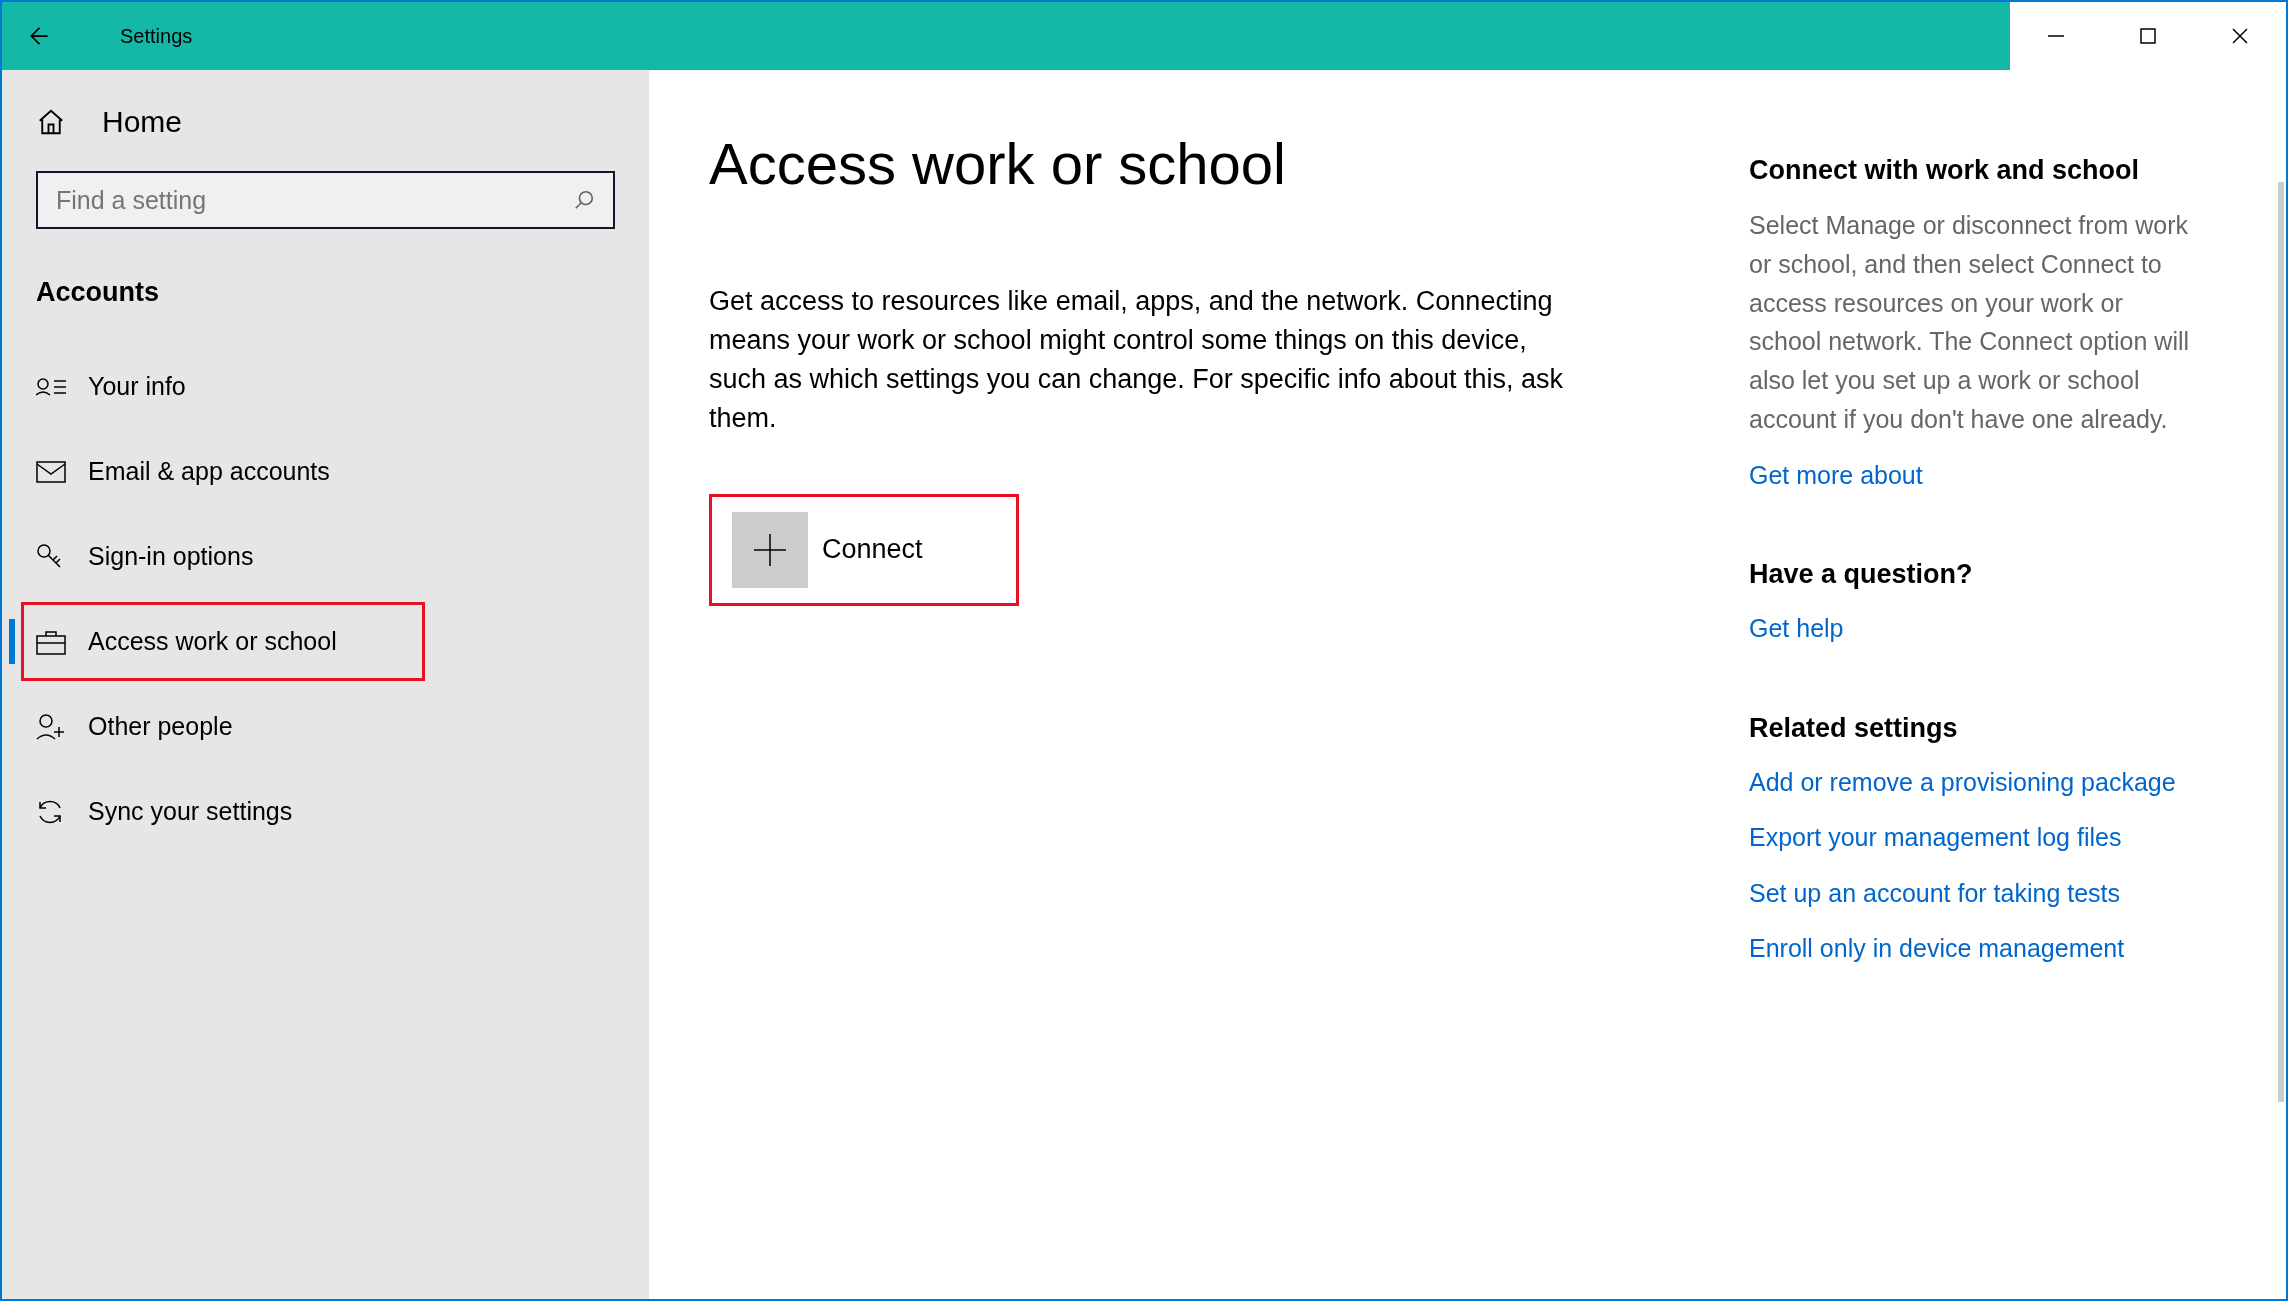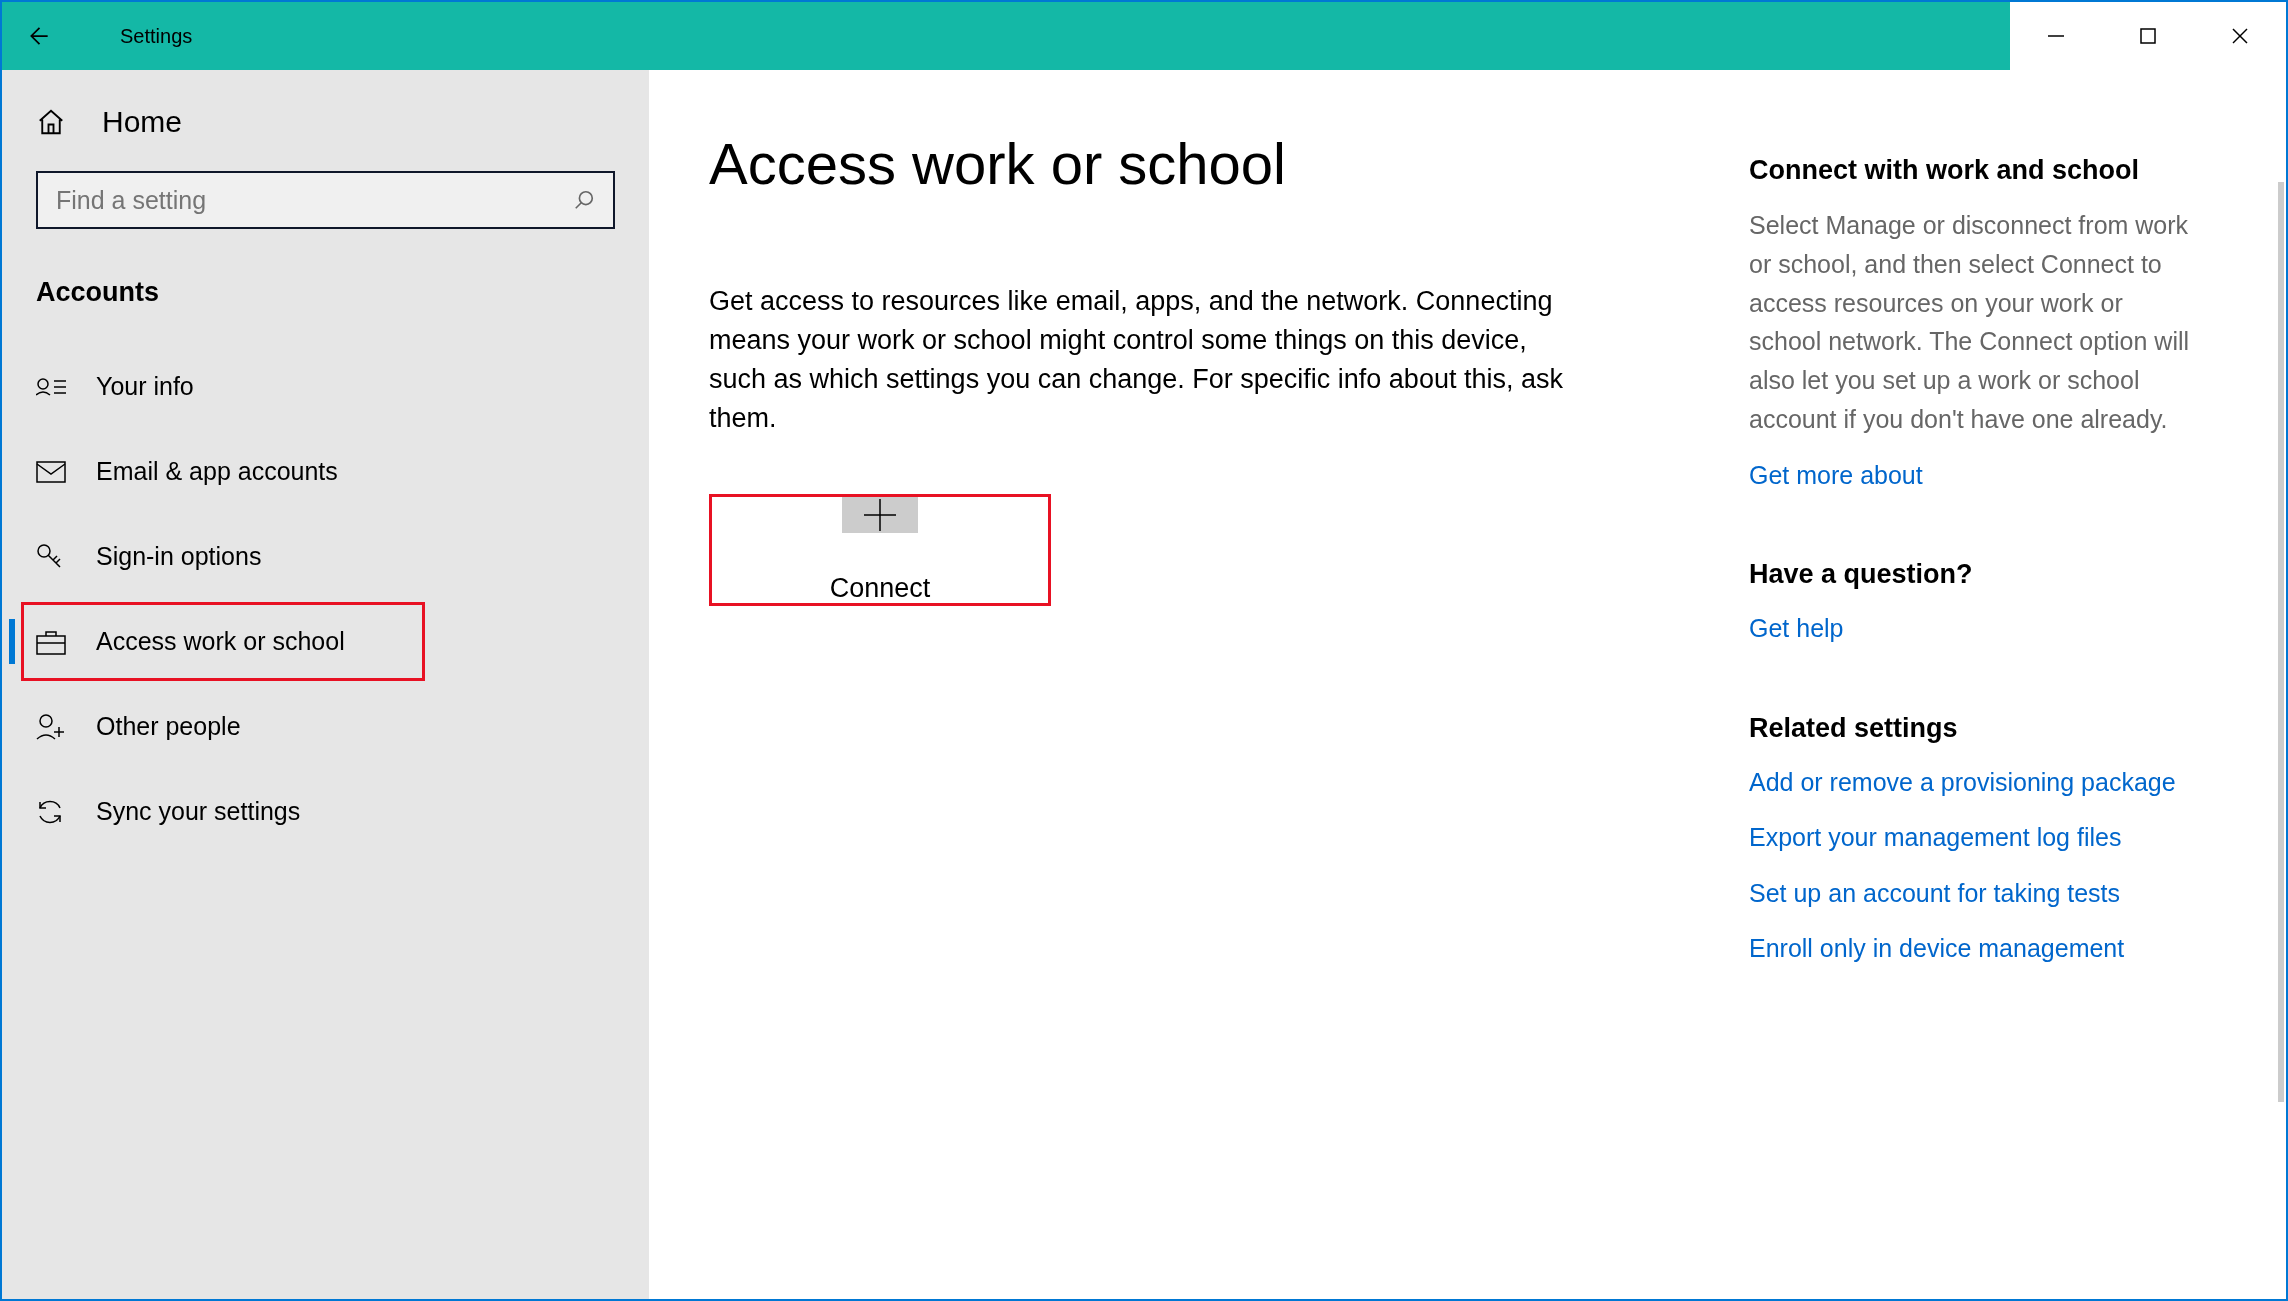--- a/index.html
+++ b/index.html
@@ -84,21 +84,21 @@
       outline: none;
     }
     .section-header {
       font-size: 27px;
       font-weight: 600;
       margin-bottom: 36px;
     }
     .nav-item {
       display: flex;
       align-items: center;
-      gap: 28px;
+      gap: 20px;
       font-size: 25px;
       color: #000;
       padding: 28px 0;
       cursor: pointer;
       position: relative;
     }
     .nav-item .icon-holder {
       width: 32px;
       display: flex;
       justify-content: flex-start;
@@ -136,29 +136,28 @@
       font-weight: 400;
       margin-bottom: 85px;
     }
     .description {
       font-size: 27px;
       line-height: 1.45;
       max-width: 880px;
       margin-bottom: 55px;
     }
     .connect-btn {
-      width: 342px;
+      width: 310px;
       height: 112px;
       border: 3px solid #e81123;
       display: flex;
       align-items: center;
       padding: 0 20px;
       cursor: pointer;
-      gap: 40px;
-      flex-direction: column;
+      gap: 14px;
     }
     .connect-btn .plus-box {
       width: 76px;
       height: 76px;
       background: #ccc;
       display: flex;
       justify-content: center;
       align-items: center;
     }
     .connect-btn .label {

